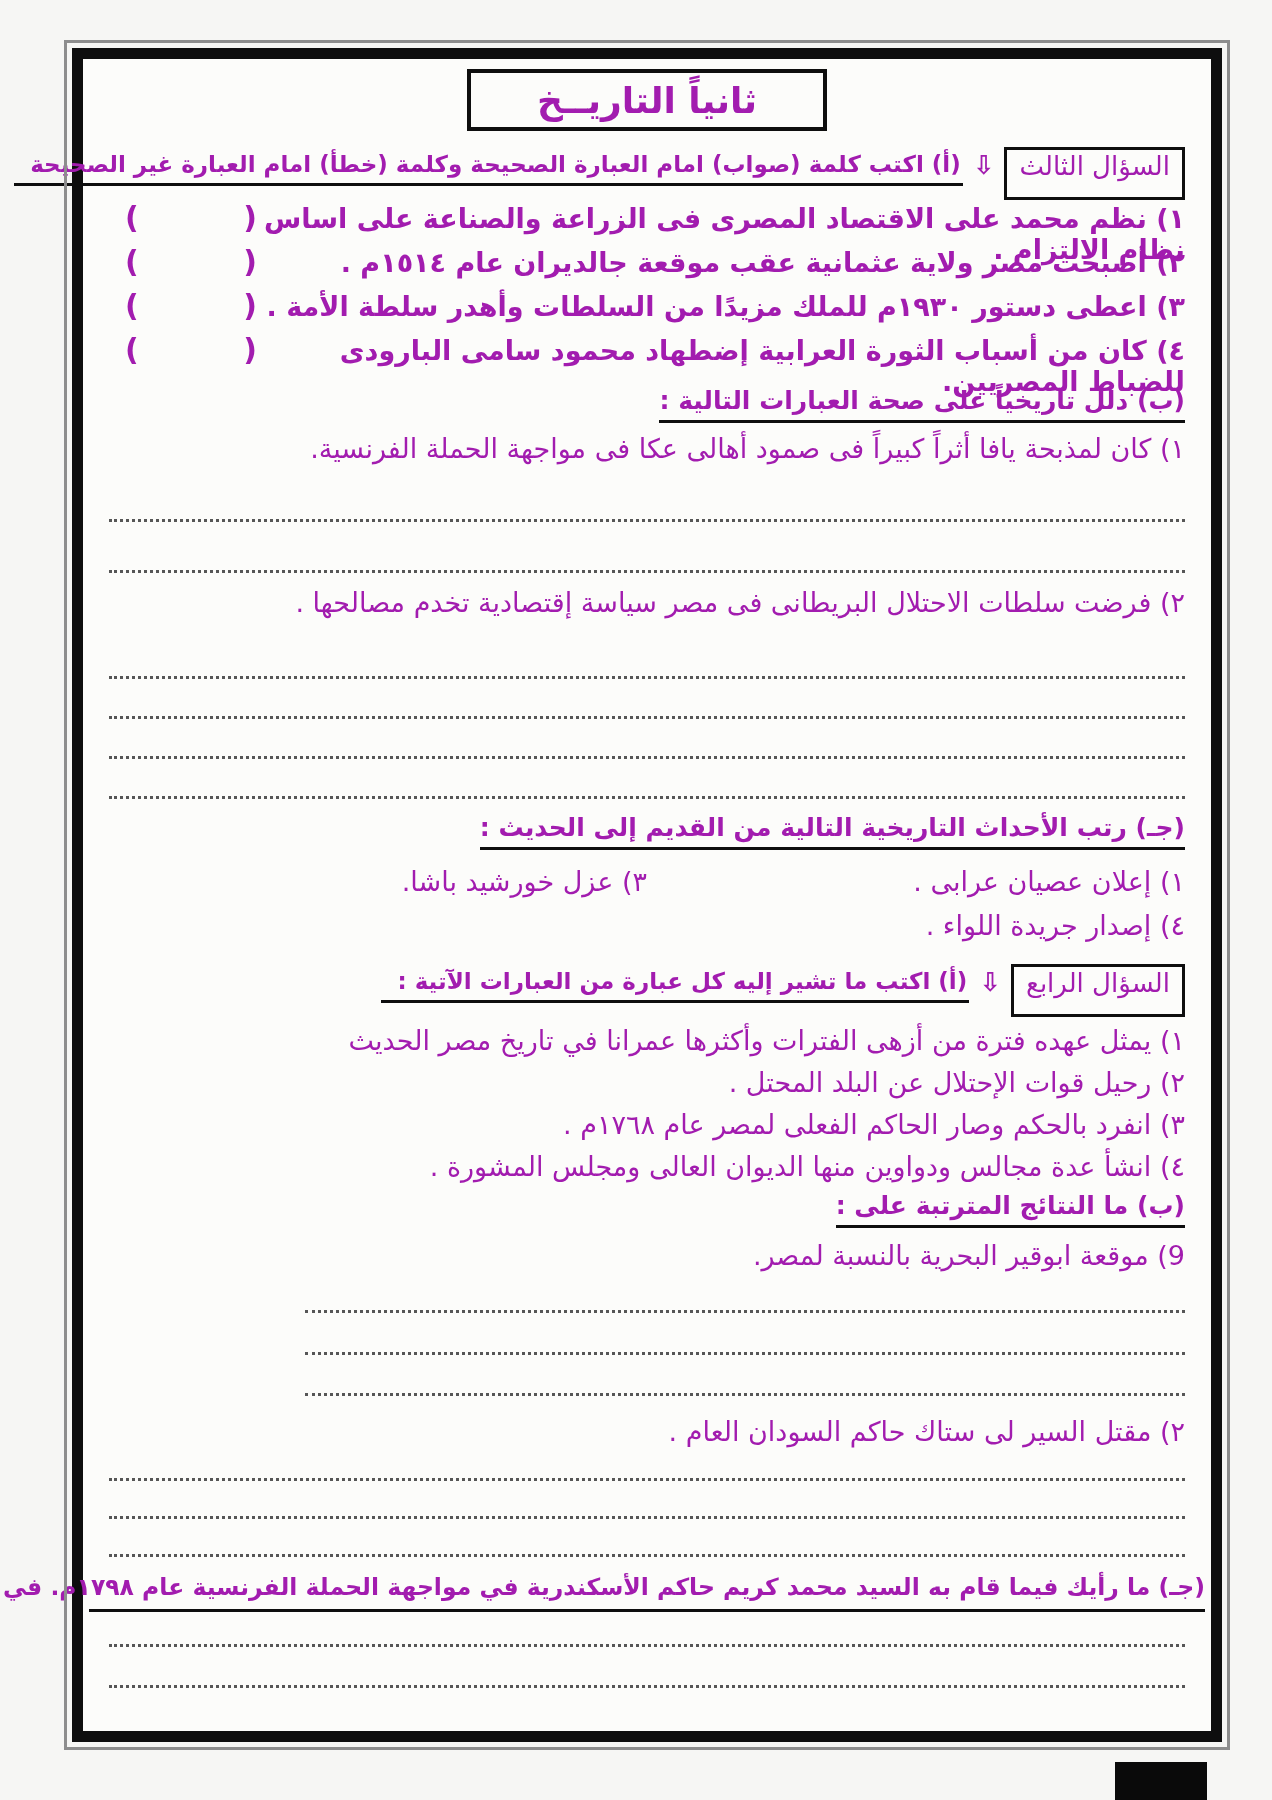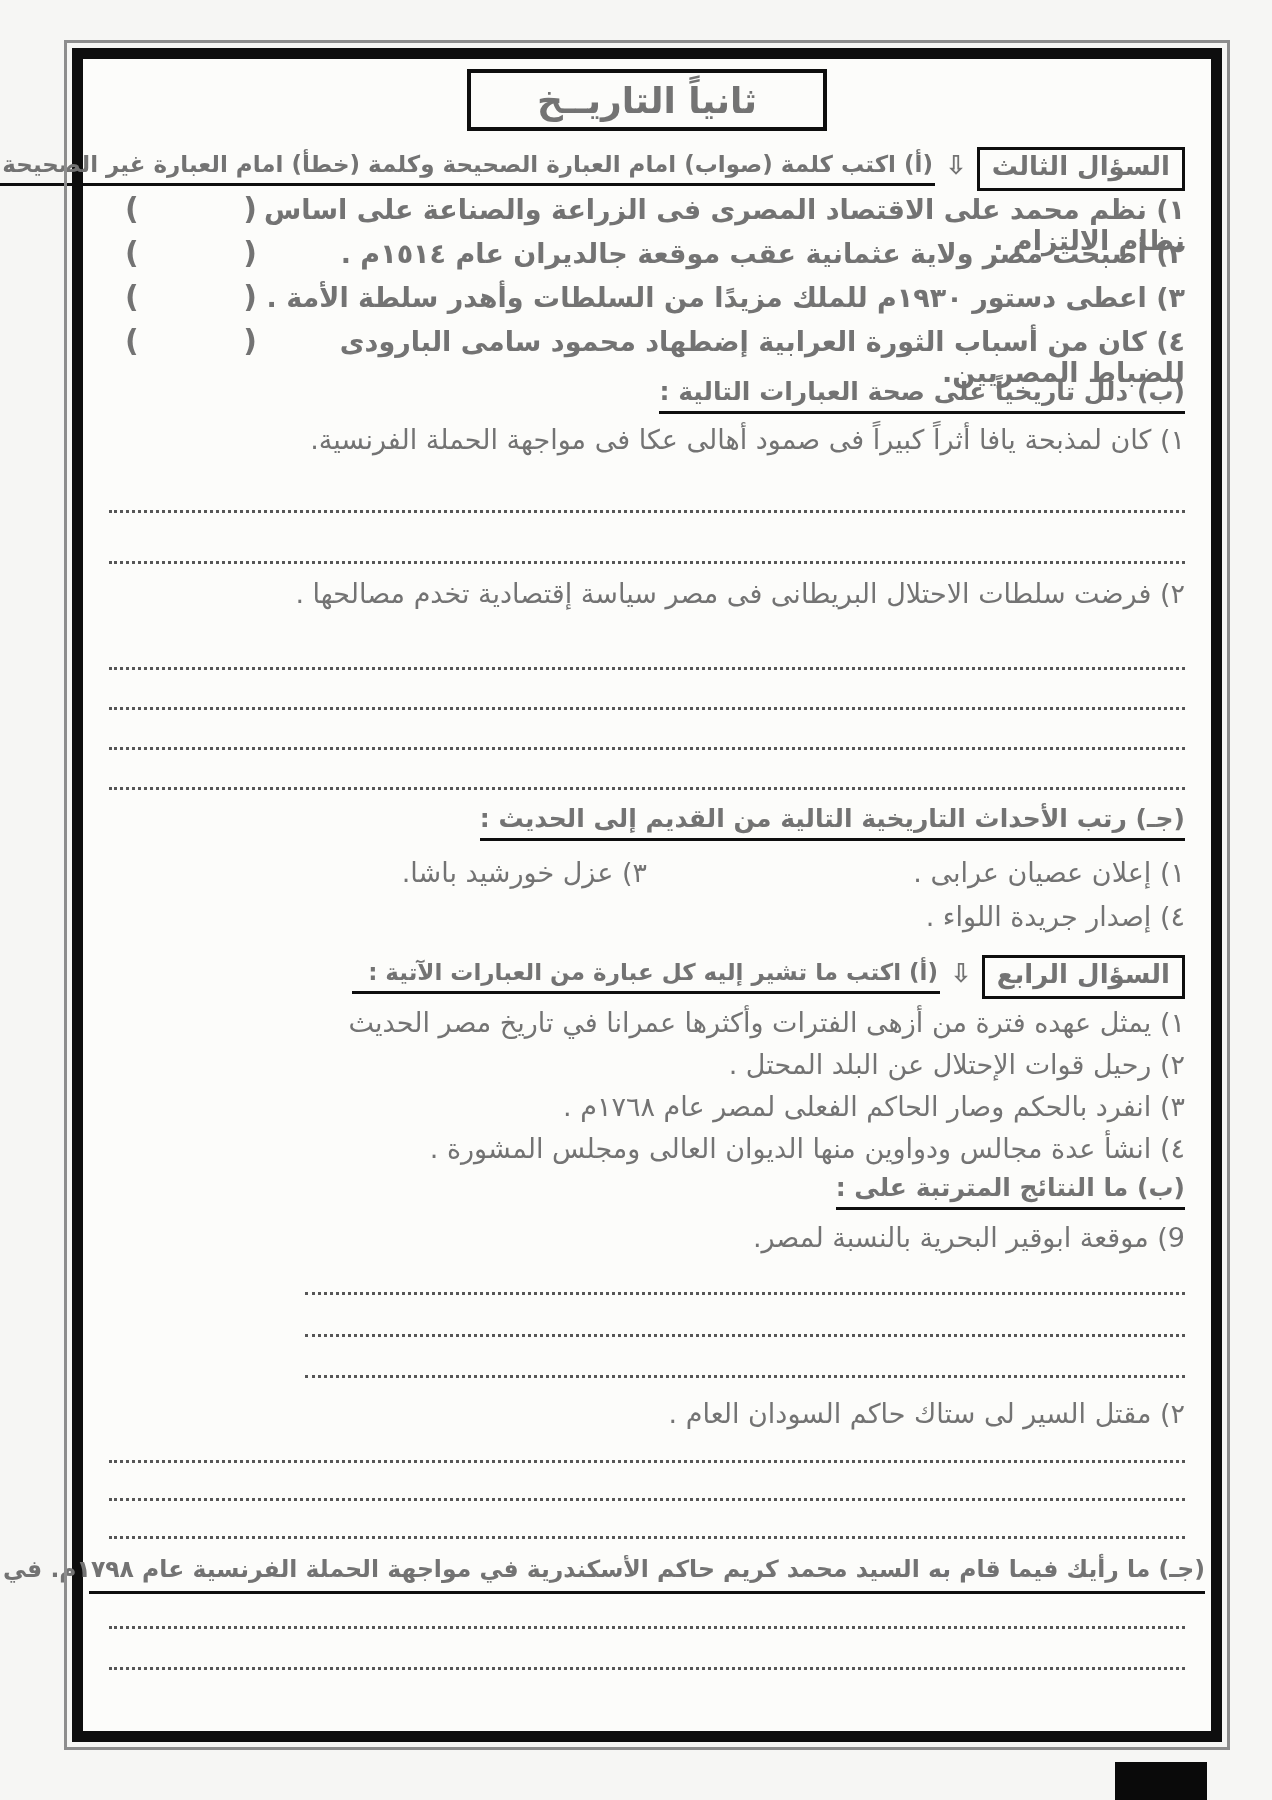--- a/index.html
+++ b/index.html
@@ -1,36 +1,36 @@
 <!DOCTYPE html>
 <html lang="ar" dir="rtl"><head>
 <meta charset="utf-8">
 <style>
   html,body { margin:0; padding:0; background:#e9e9e7; }
   .page {
     position:relative; width:1272px; height:1800px; margin:0 auto;
     background:#f6f6f4; overflow:hidden;
     font-family:"DejaVu Sans", sans-serif;
-    direction:rtl; color:#737373;
+    direction:rtl; color:#a21caf;
   }
   .frame {
     position:absolute; left:72px; top:48px; width:1128px; height:1672px;
     border:11px solid #0e0e0e; outline:3px solid #8d8d8d; outline-offset:5px;
     background:#fcfcfa;
   }
   .content { padding:0 26px; }
   .title-box {
     width:352px; height:54px; margin:10px auto 0 auto;
     border:4px solid #0e0e0e; display:flex; align-items:center; justify-content:center;
     font-size:36px; font-weight:bold; letter-spacing:1px;
   }
   .q-header { display:flex; align-items:flex-start; gap:10px; margin-top:16px; white-space:nowrap; }
   .q-box {
-    border:3px solid #0e0e0e; padding:1px 12px 7px 12px;
-    font-size:26px; font-weight:bold; flex:0 0 auto;
+    border:3px solid #0e0e0e; padding:1px 12px 16px 12px;
+    font-size:26px; font-weight:normal; flex:0 0 auto;
   }
   .arrow { font-size:26px; font-weight:bold; padding-top:3px; flex:0 0 auto; }
   .q-sub {
     font-size:23px; font-weight:bold; padding:4px 2px 6px 16px;
     border-bottom:3px solid #0e0e0e;
   }
   .tf-row {
     display:flex; justify-content:space-between; align-items:baseline;
     height:44px; font-size:27px; font-weight:bold;
   }

